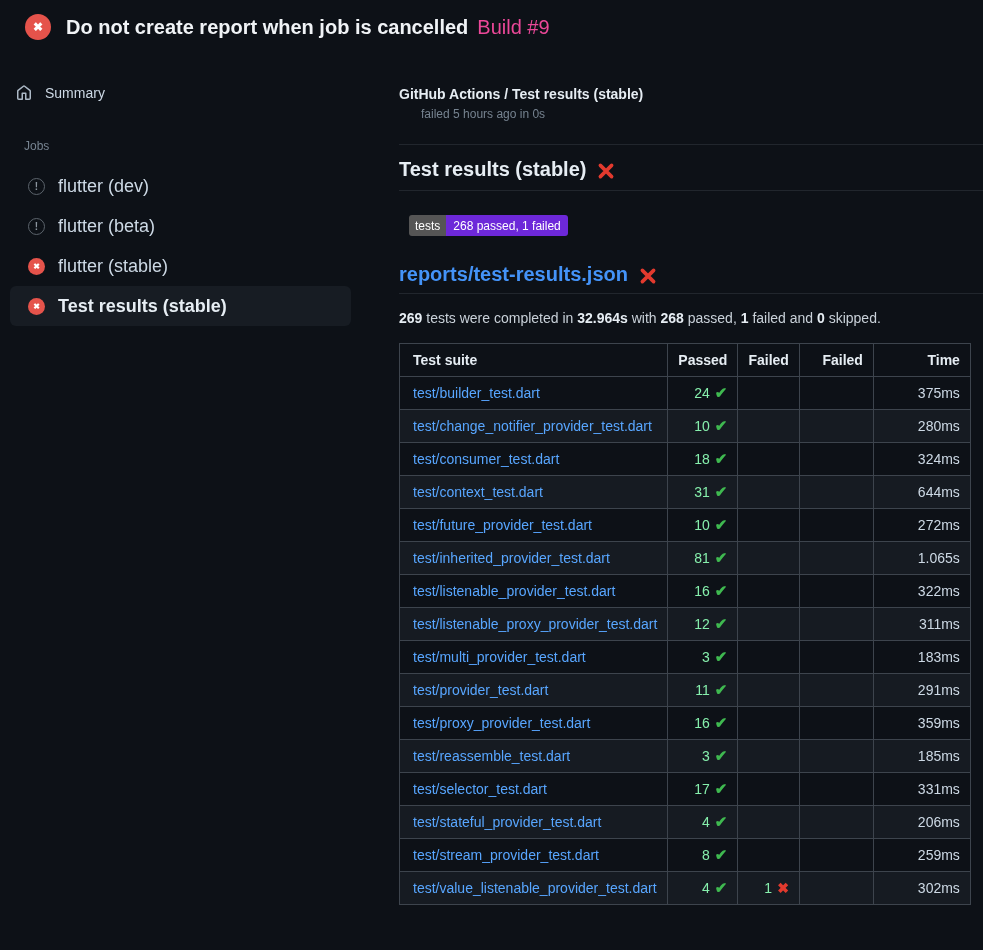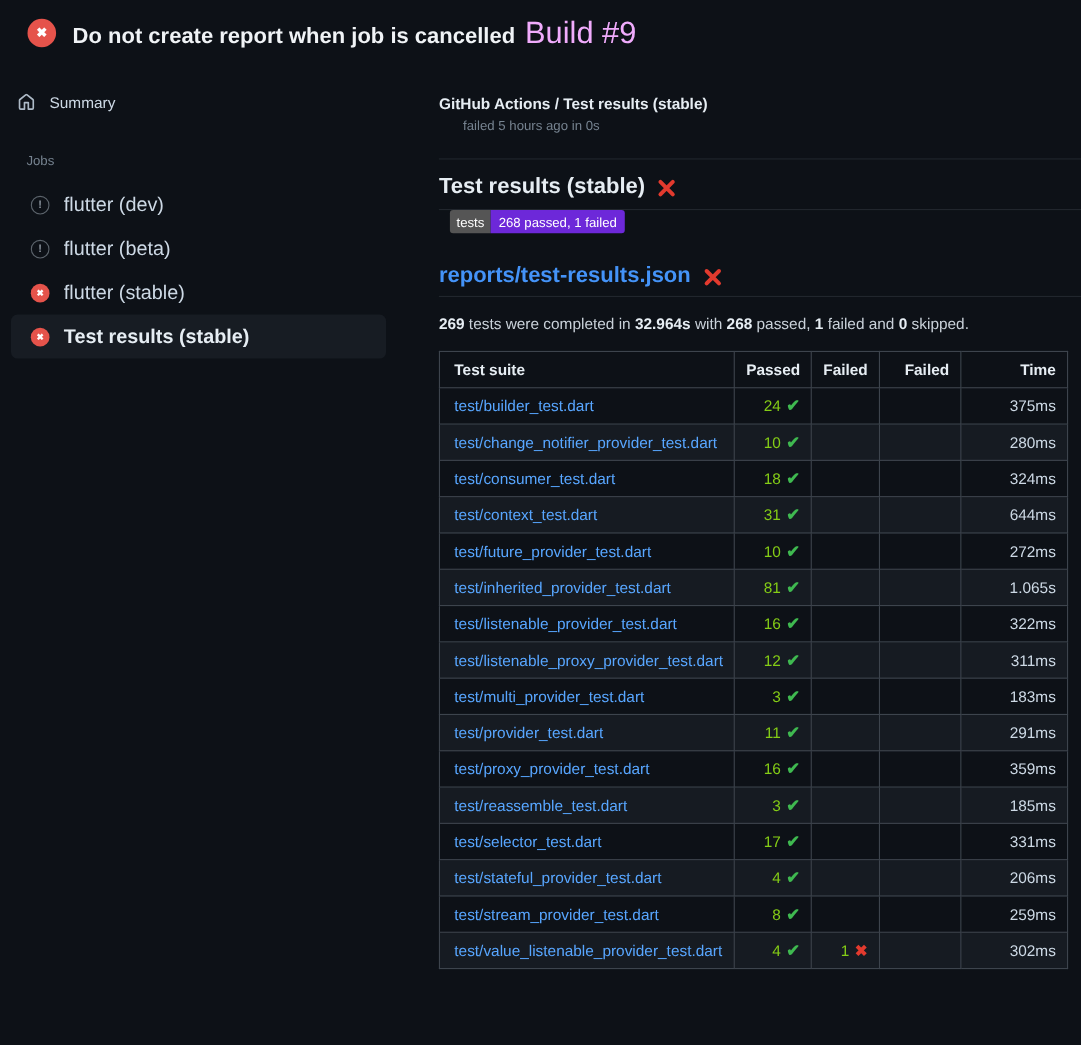--- a/index.html
+++ b/index.html
@@ -14,21 +14,21 @@
 
   
   .top-header { position: absolute; left: 25px; top: 14px; display: flex; align-items: center; gap: 15px; }
   .fail-circle-lg {
     width: 26px; height: 26px; border-radius: 50%; background: #e5534b;
     display: flex; align-items: center; justify-content: center;
     color: #0d1117; flex: none;
   }
   .fail-circle-lg span { color:#fff; font-size: 12px; font-weight: bold; line-height: 1; }
   .page-title { font-size: 20px; font-weight: 700; color: #f0f3f6; }
-  .build-no { font-size: 28px; font-weight: 400; color: #f0abfc; margin-left: 9px; }
+  .build-no { font-size: 20px; font-weight: 400; color: #ec4899; margin-left: 9px; }
 
   
   .sidebar { position: absolute; left: 0; top: 0; width: 391px; }
   .summary-row {
     margin-top: 73px; height: 40px; display: flex; align-items: center;
     gap: 13px; padding-left: 16px; cursor: pointer;
   }
   .summary-row svg { color: #adbac7; flex: none; }
   .summary-label { font-size: 14px; color: #cdd9e5; }
   .jobs-label { margin-top: 26px; padding-left: 24px; font-size: 12px; color: #768390; }
@@ -54,36 +54,36 @@
   .h2 {
     display: flex; align-items: center; gap: 11px;
     font-size: 20px; font-weight: 700; color: #e6edf3;
     margin-top: 16px; height: 30px; padding-bottom: 12px;
     border-bottom: 1px solid #21262d;
   }
   .h2.report { margin-top: 28px; padding-bottom: 8px; }
   .h2.report a { color: #4493f8; text-decoration: none; cursor: pointer; }
   .x-svg { flex: none; margin-top: 2px; }
 
-  .badge { margin-top: 0; display: inline-flex; font-size: 12px; line-height: 1; cursor: default; padding-left: 10px; }
+  .badge { margin-top: 24px; display: inline-flex; font-size: 12px; line-height: 1; cursor: default; padding-left: 10px; }
   .badge .k { background: #555555; color: #fff; padding: 5px 6px 4px; border-radius: 3px 0 0 3px; }
   .badge .v { background: #6d28d9; color: #fff; padding: 5px 7px 4px; border-radius: 0 3px 3px 0; }
 
   .summary-line { margin-top: 16px; font-size: 14px; color: #c9d1d9; line-height: 17px; }
   .summary-line .b { font-weight: 700; color: #e6edf3; }
 
   
   table.results { margin-top: 16px; border-collapse: collapse; font-size: 14px; table-layout: fixed; }
   .results th, .results td { border: 1px solid #3d444d; height: 33px; padding: 0 10px; }
   .results th { font-weight: 700; color: #e6edf3; text-align: right; }
   .results th:first-child, .results td:first-child { text-align: left; padding-left: 13px; }
   .results td { text-align: right; color: #cdd9e5; }
   .results tbody tr:nth-child(even) td { background: #161b22; }
   .results a { color: #58a6ff; text-decoration: none; cursor: pointer; }
-  .results .num { color: #84cc16; }
+  .results .num { color: #86efac; }
   .results .check { color: #3fb950; font-size: 15px; font-weight: 700; margin-left: 5px; }
   .results .cross { color: #e23a2e; font-size: 14px; font-weight: 700; margin-left: 5px; }
 </style>
 </head>
 <body>
 
 <div class="top-header">
   <div class="fail-circle-lg">
       <span>✖</span>
     </div>

